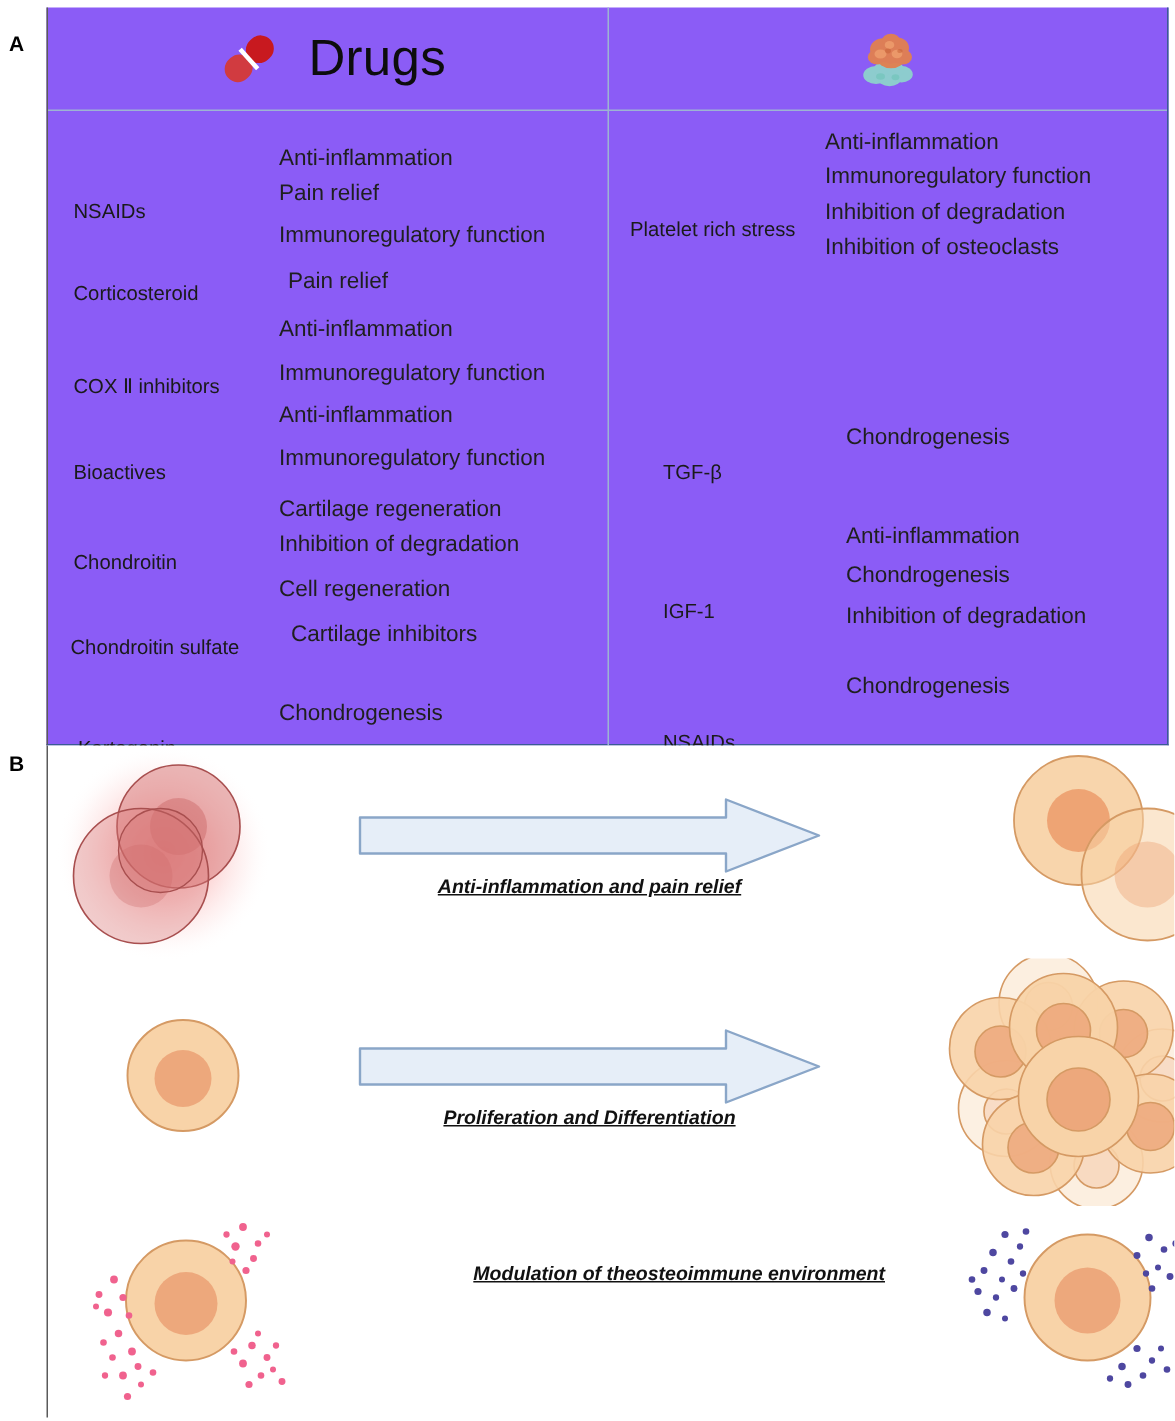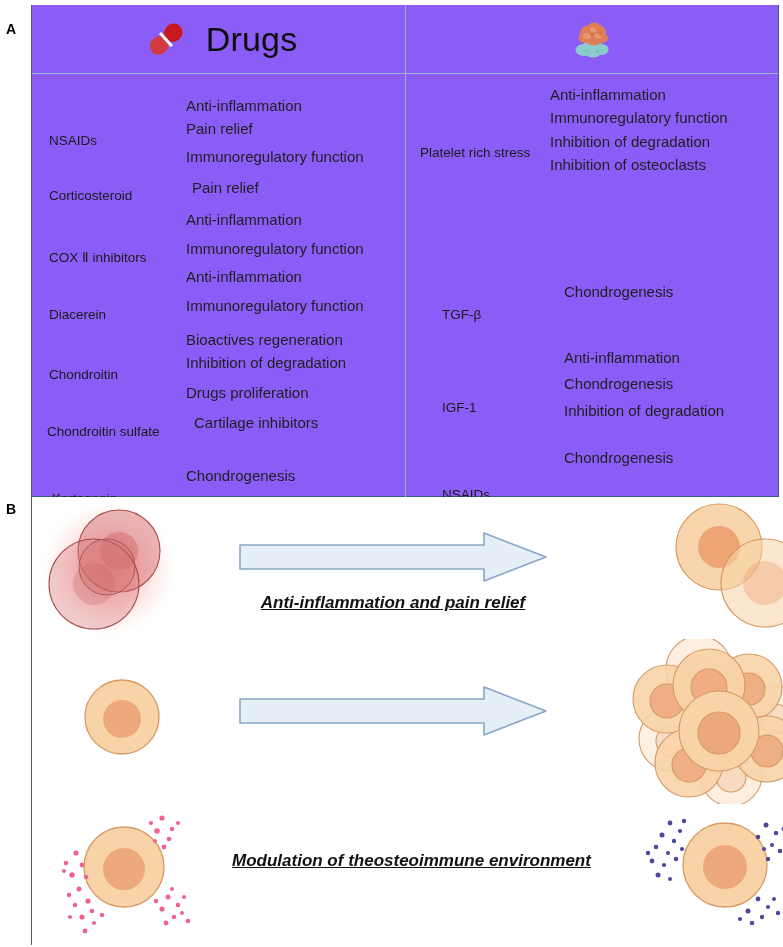--- a/index.html
+++ b/index.html
@@ -127,30 +127,30 @@
 
   .brow { position: absolute; left: 0; width: 100%; }
 
   
   .arrow-block {
     position: absolute;
     width: 310px;
   }
   .arrow-svg { display: block; width: 310px; height: 52px; }
   .arrow-caption {
-    font-size: 17px;
+    font-size: 13px;
     font-weight: bold;
     font-style: italic;
     text-decoration: underline;
     color: #111;
     text-align: center;
-    margin-top: 10px;
+    margin-top: 0;
     white-space: nowrap;
   }
-  .arrow-caption.wide { text-align: center; padding-left: 2px; }
+  .arrow-caption.wide { text-align: right; padding-left: 2px; }
 
   .cell-art { position: absolute; }
   .cell-art svg { display: block; }
 </style>
 </head>
 <body>
 
 <div id="figure">
 
   <div class="panel-letter" id="letter-a">A</div>
@@ -231,39 +231,39 @@
 
       <div class="trow" style="top:129px">
         <div class="tname">COX Ⅱ inhibitors</div>
         <div class="teffects" style="line-height:1.95">
           <div>Anti-inflammation</div>
           <div>Immunoregulatory function</div>
         </div>
       </div>
 
       <div class="trow" style="top:186px">
-        <div class="tname">Diacerein</div>
+        <div class="tname">Bioactives</div>
         <div class="teffects" style="line-height:1.95">
           <div>Anti-inflammation</div>
           <div>Immunoregulatory function</div>
         </div>
       </div>
 
       <div class="trow" style="top:246px">
         <div class="tname">Chondroitin</div>
         <div class="teffects">
-          <div>Bioactives regeneration</div>
+          <div>Cartilage regeneration</div>
           <div>Inhibition of degradation</div>
         </div>
       </div>
 
       <div class="trow" style="top:303px">
         <div class="tname" style="padding-left:15px">Chondroitin sulfate</div>
         <div class="teffects" style="line-height:2">
-          <div>Drugs proliferation</div>
+          <div>Cell regeneration</div>
           <div style="padding-left:8px">Cartilage inhibitors</div>
         </div>
       </div>
 
       <div class="trow" style="top:370px">
         <div class="tname" style="padding-left:20px">Kartogenin</div>
         <div class="teffects">
           <div>Chondrogenesis</div>
         </div>
       </div>
@@ -353,20 +353,21 @@
         <svg width="90" height="92" viewBox="0 0 90 92" aria-hidden="true">
           <circle cx="45" cy="46" r="37" fill="#f8d3a8" stroke="#d59a64" stroke-width="1.3"></circle>
           <circle cx="45" cy="48" r="19" fill="#eda87c"></circle>
         </svg>
       </div>
 
       <div class="arrow-block" style="left:206px; top:38px;">
         <svg class="arrow-svg" viewBox="0 0 310 52" aria-hidden="true">
           <path d="M2,14 L246,14 L246,2 L308,26 L246,50 L246,38 L2,38 Z" fill="#e6eef8" stroke="#8aa6c8" stroke-width="1.6" stroke-linejoin="round"></path>
         </svg>
+        <div class="arrow-caption">Proliferation and Differentiation</div>
       </div>
 
       <div class="cell-art" style="left:595px; top:-8px;">
         <svg width="185" height="165" viewBox="0 0 185 165" aria-hidden="true">
           <g stroke="#d59a64" stroke-width="1.1">
 
             <circle cx="72" cy="30" r="33" fill="#f8dcba" fill-opacity="0.45"></circle>
             <circle cx="72" cy="32" r="16" fill="#eda87c" fill-opacity="0.30"></circle>
             <circle cx="148" cy="78" r="31" fill="#f8dcba" fill-opacity="0.42"></circle>
             <circle cx="148" cy="80" r="15" fill="#eda87c" fill-opacity="0.28"></circle>

